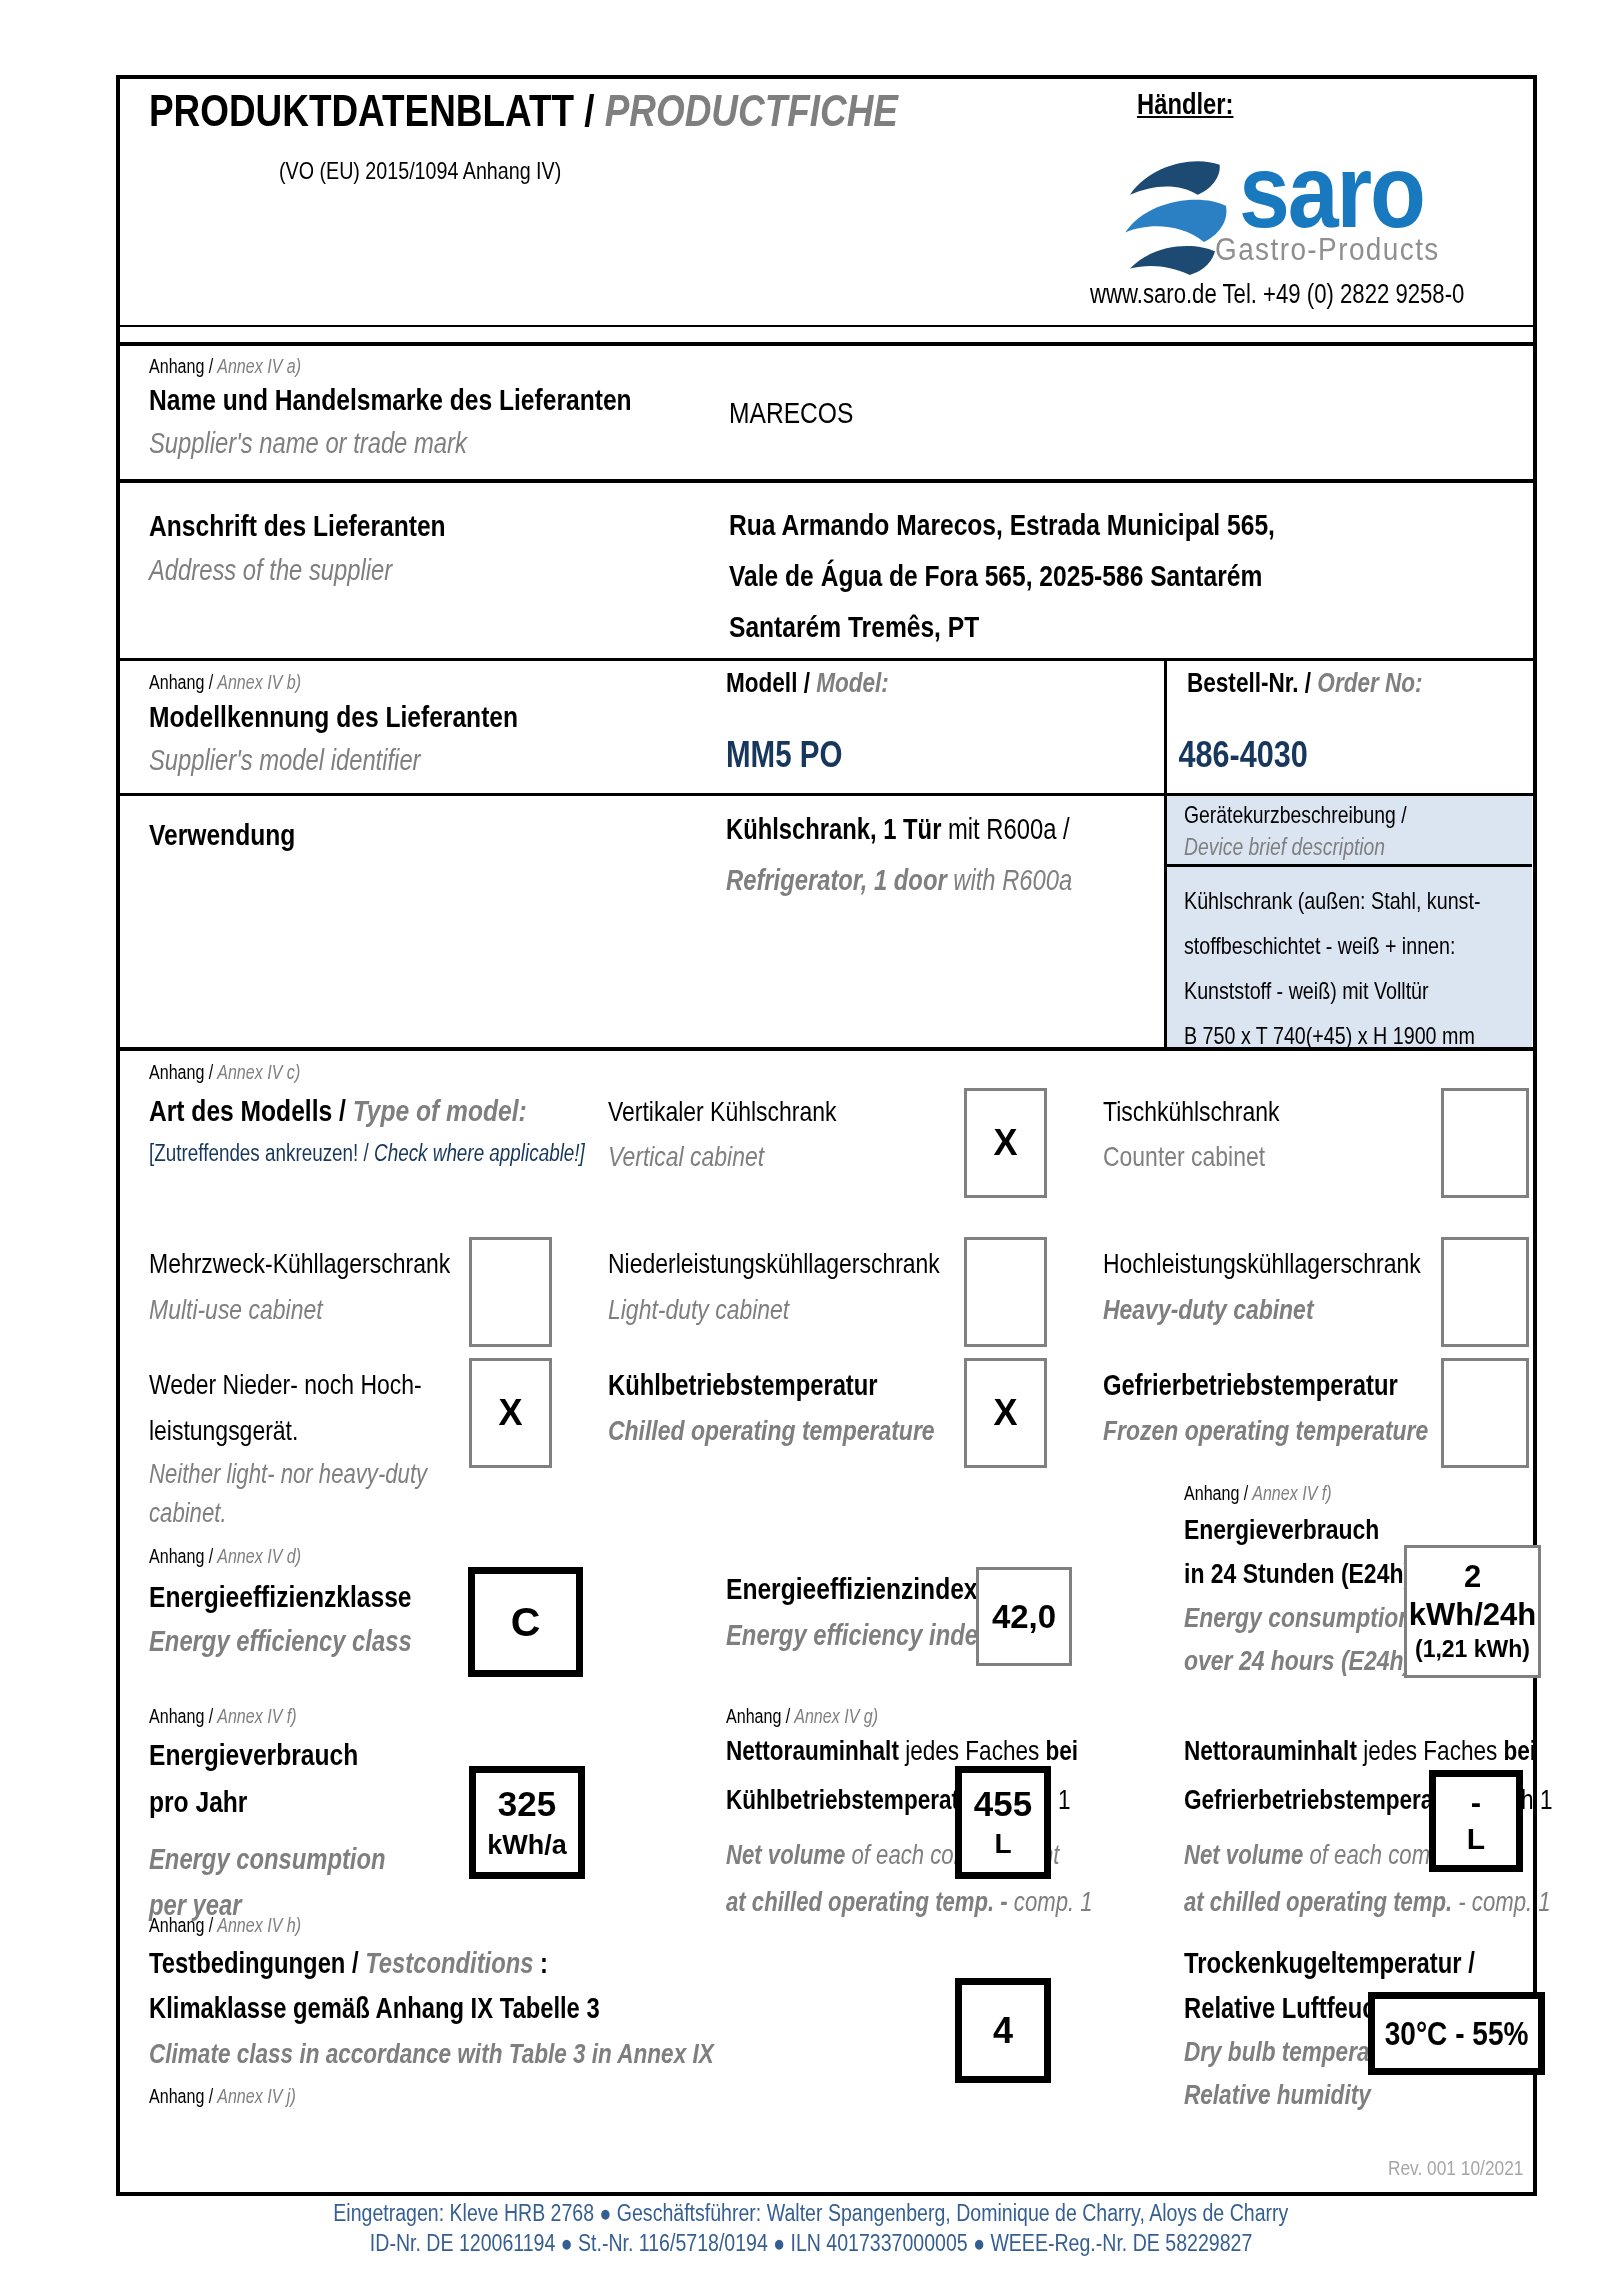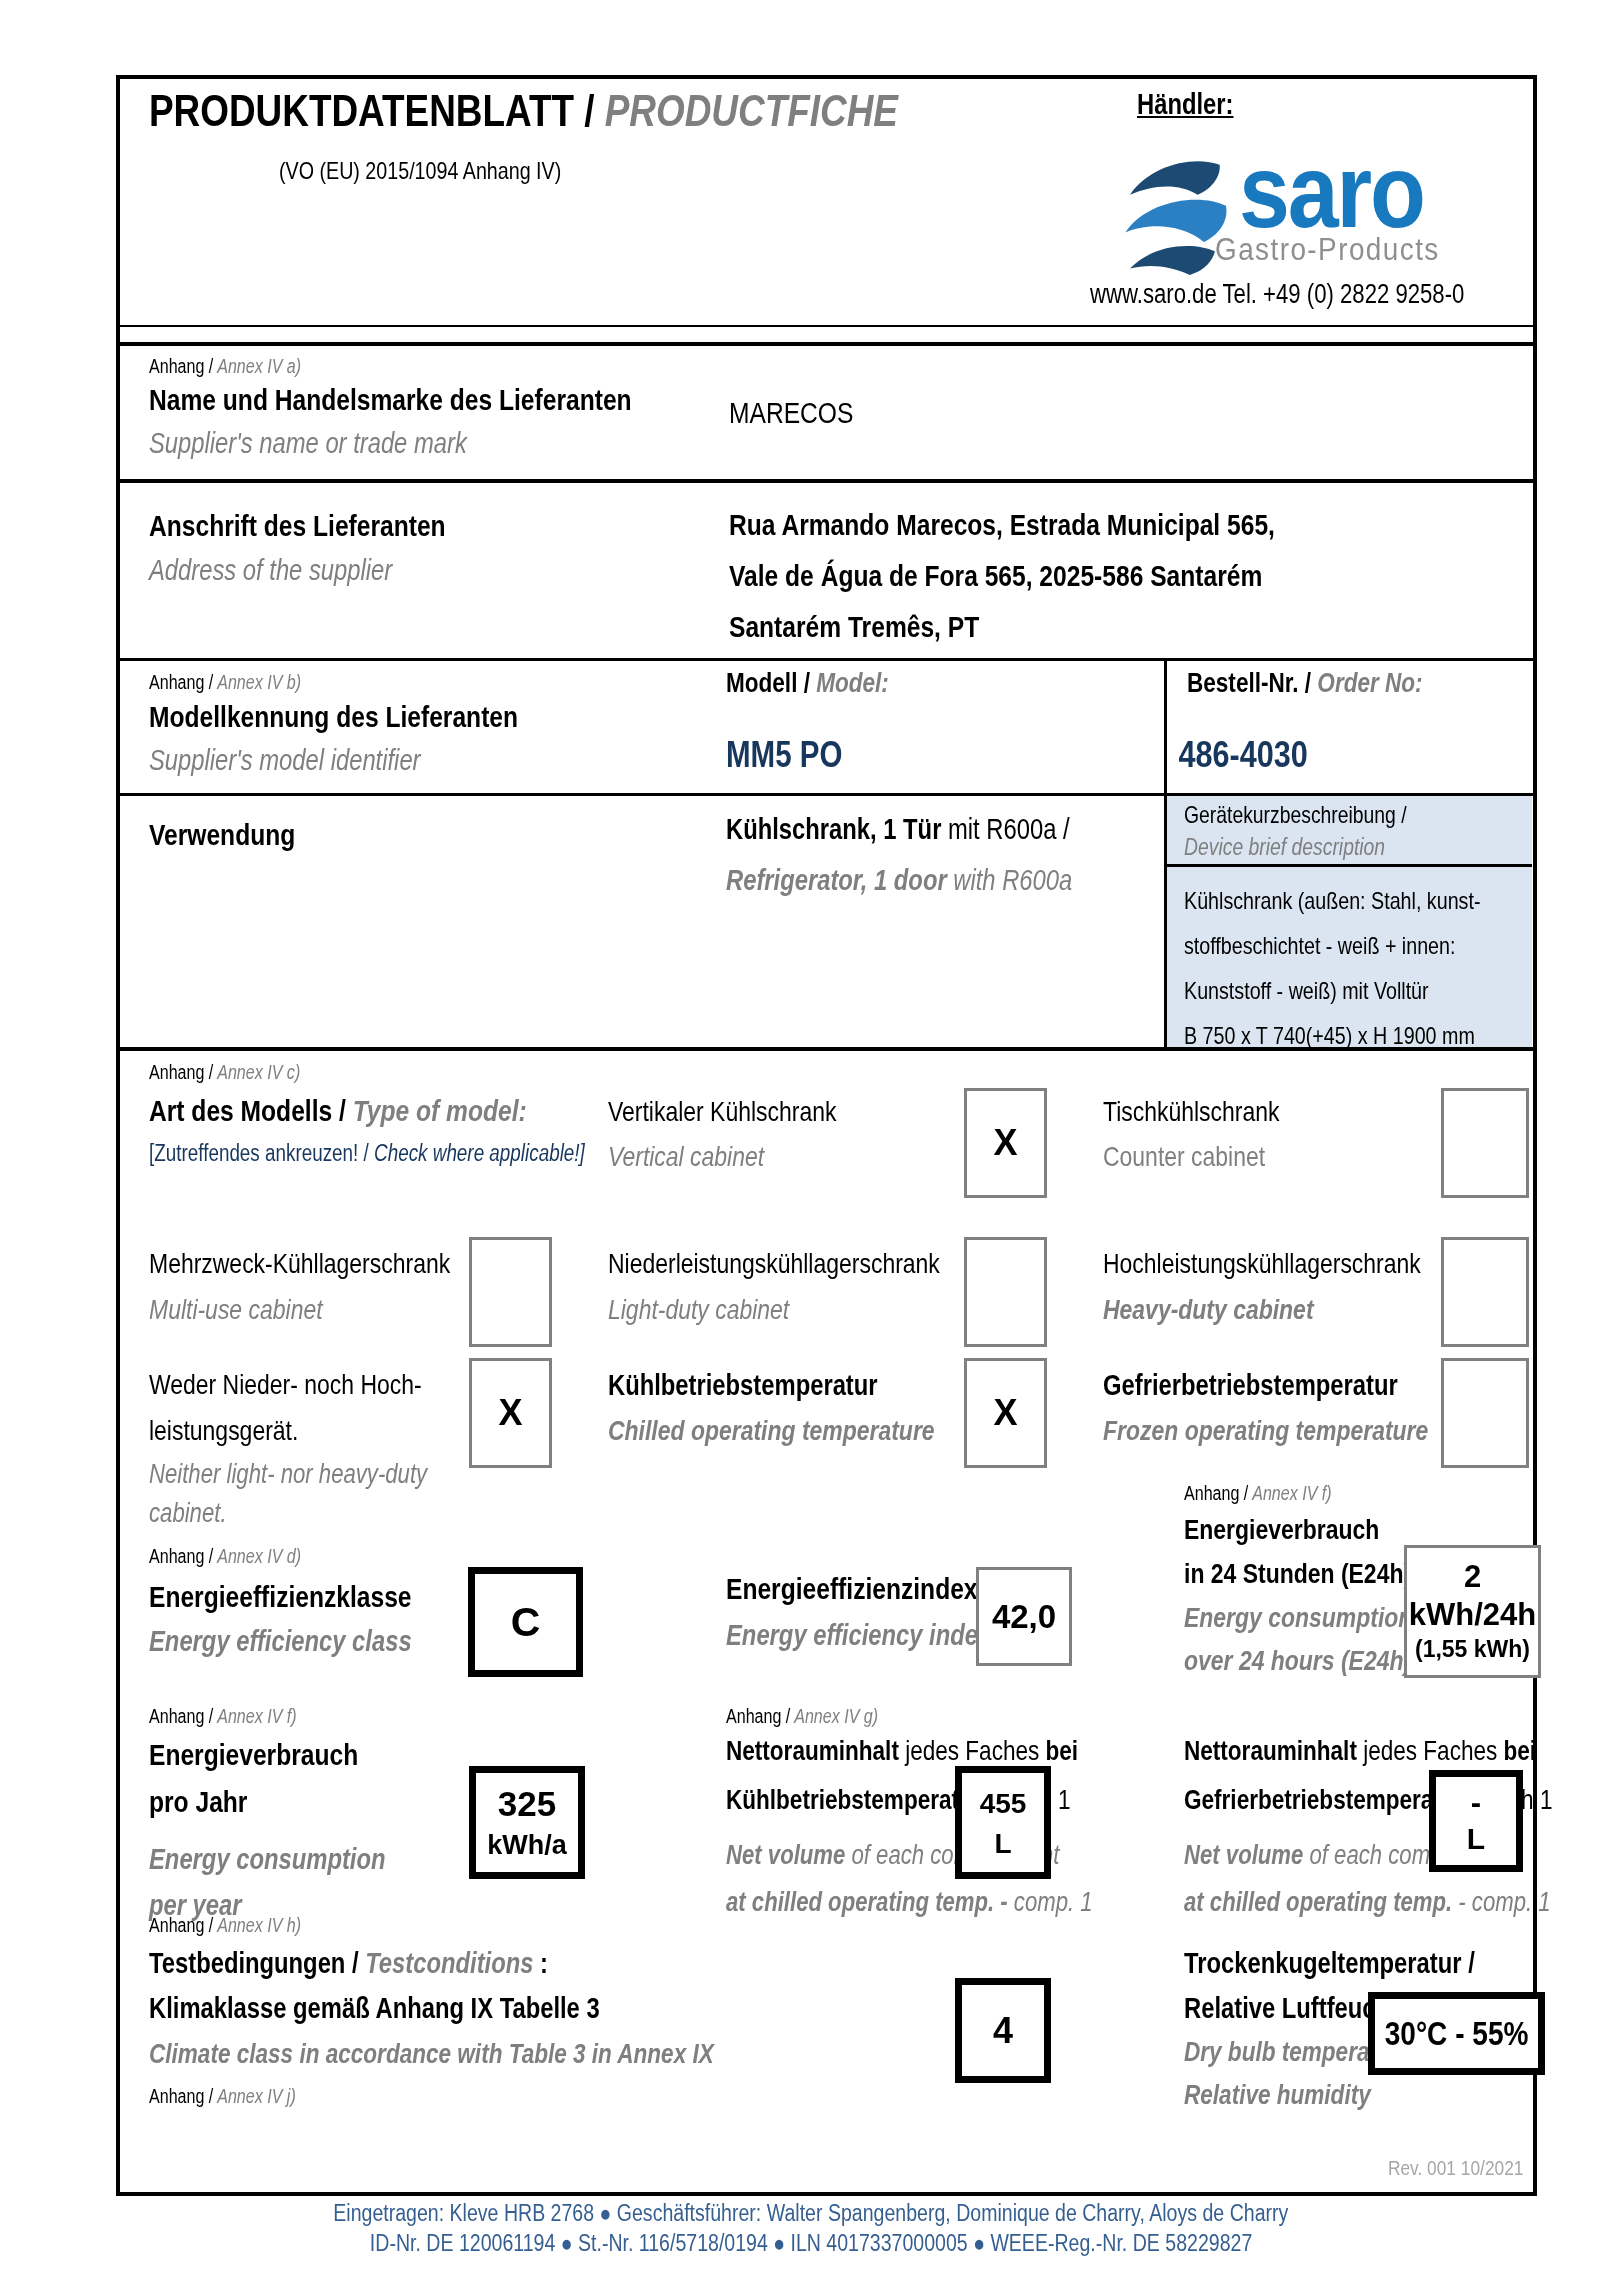--- a/index.html
+++ b/index.html
@@ -200,21 +200,21 @@
   <div class="abs cnd sm" style="left:1184px;top:1482px;">
     <span>Anhang /</span><span class="en"> Annex IV f)</span>
   </div>
   <div class="abs cnd b" style="left:1184px;top:1514px;font-size:28px;">Energieverbrauch</div>
   <div class="abs cnd b" style="left:1184px;top:1558px;font-size:28px;">in 24 Stunden (E24h)</div>
   <div class="abs cnd it gray b" style="left:1184px;top:1602px;font-size:28px;">Energy consumption</div>
   <div class="abs cnd it gray b" style="left:1184px;top:1645px;font-size:28px;">over 24 hours (E24h)</div>
   <div class="box grayb" style="left:1404px;top:1545px;width:137px;height:133px;flex-direction:column;font-weight:bold;">
     <span style="font-size:31px;line-height:36px;">2</span>
     <span style="font-size:31px;line-height:39px;">kWh/24h</span>
-    <span style="font-size:23px;line-height:31px;">(1,55 kWh)</span>
+    <span style="font-size:23px;line-height:31px;">(1,21 kWh)</span>
   </div>
 
   <div class="abs cnd sm" style="left:149px;top:1705px;">
     <span>Anhang /</span><span class="en"> Annex IV f)</span>
   </div>
   <div class="abs cnd b" style="left:149px;top:1738px;font-size:30px;">Energieverbrauch</div>
   <div class="abs cnd b" style="left:149px;top:1785px;font-size:30px;">pro Jahr</div>
   <div class="abs cnd it gray b" style="left:149px;top:1843px;font-size:29px;">Energy consumption</div>
   <div class="abs cnd it gray b" style="left:149px;top:1889px;font-size:29px;">per year</div>
   <div class="box black" style="left:469px;top:1766px;width:116px;height:113px;flex-direction:column;font-weight:bold;">
@@ -231,21 +231,21 @@
   <div class="abs cnd" style="left:726px;top:1784px;font-size:27.5px;">
     <span class="b">Kühlbetriebstemperatur</span><span> - Fach 1</span>
   </div>
   <div class="abs cnd it gray" style="left:726px;top:1840px;font-size:27px;">
     <span class="b">Net volume</span><span>  of each compartment</span>
   </div>
   <div class="abs cnd it gray" style="left:726px;top:1887px;font-size:27px;">
     <span class="b">at chilled operating temp. -</span><span>  comp. 1</span>
   </div>
   <div class="box black" style="left:955px;top:1766px;width:96px;height:113px;flex-direction:column;font-weight:bold;">
-    <span style="font-size:28px;line-height:42px;">455</span>
+    <span style="font-size:35px;line-height:42px;">455</span>
     <span style="font-size:28px;line-height:38px;">L</span>
   </div>
 
   <div class="abs cnd" style="left:1184px;top:1735px;font-size:27.5px;">
     <span class="b">Nettorauminhalt</span><span> jedes Faches </span><span class="b">bei</span>
   </div>
   <div class="abs cnd" style="left:1184px;top:1784px;font-size:27.5px;">
     <span class="b">Gefrierbetriebstemperatur</span><span> - Fach 1</span>
   </div>
   <div class="abs cnd it gray" style="left:1184px;top:1840px;font-size:27px;">

